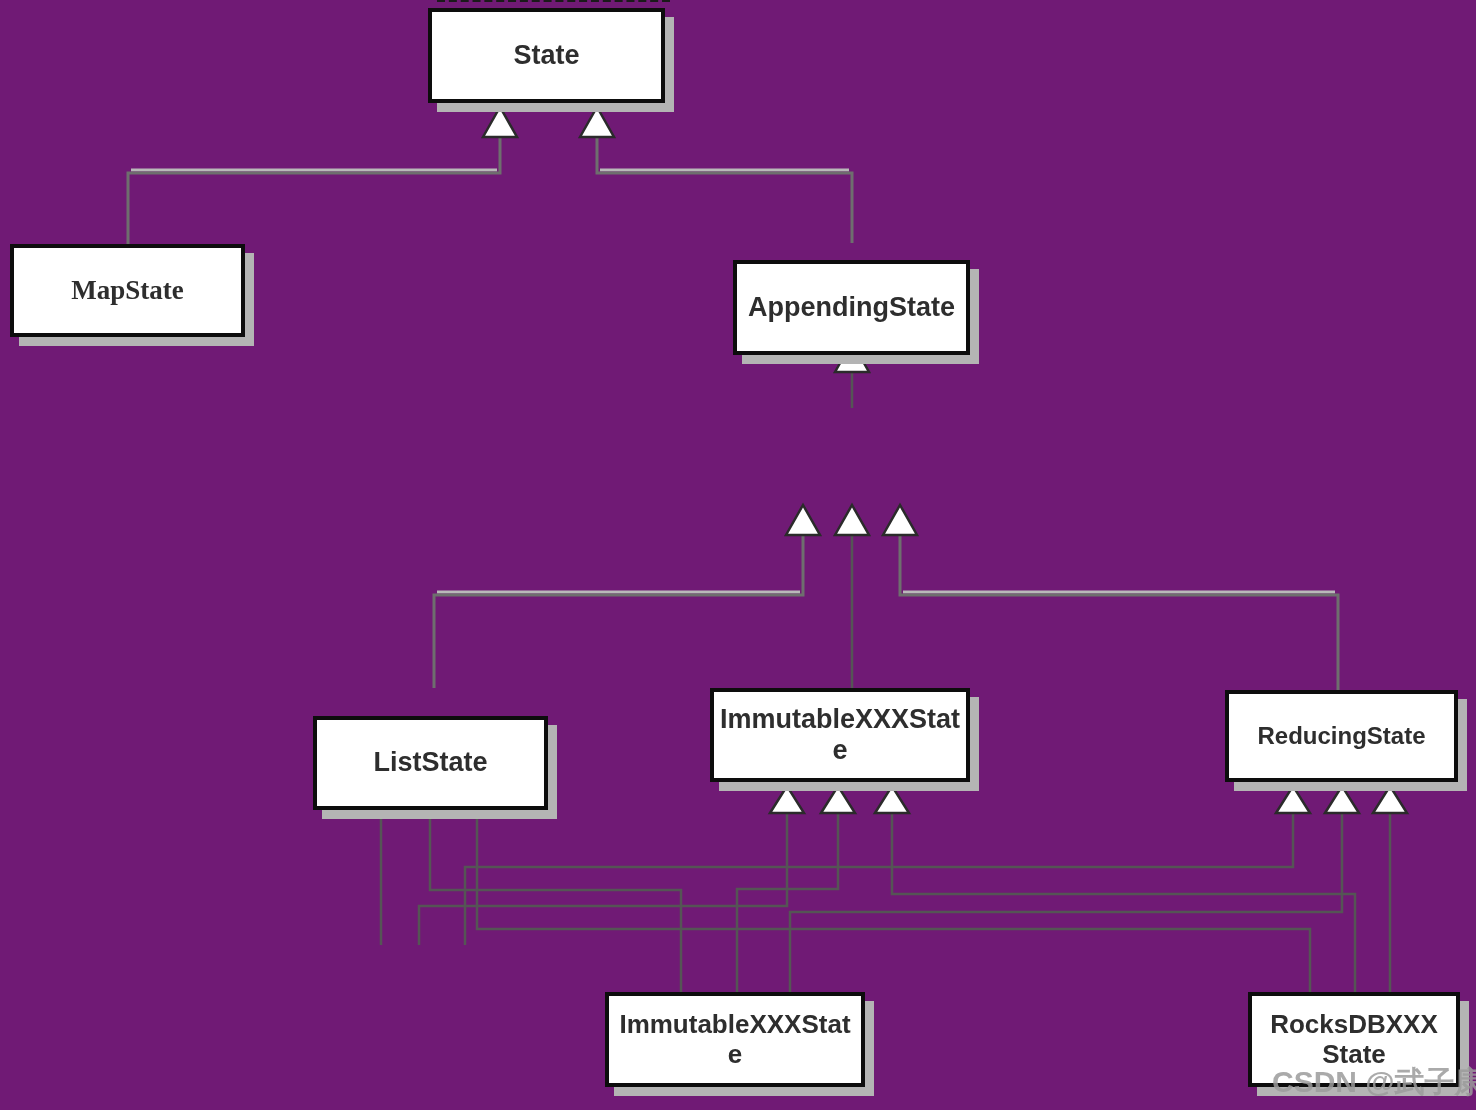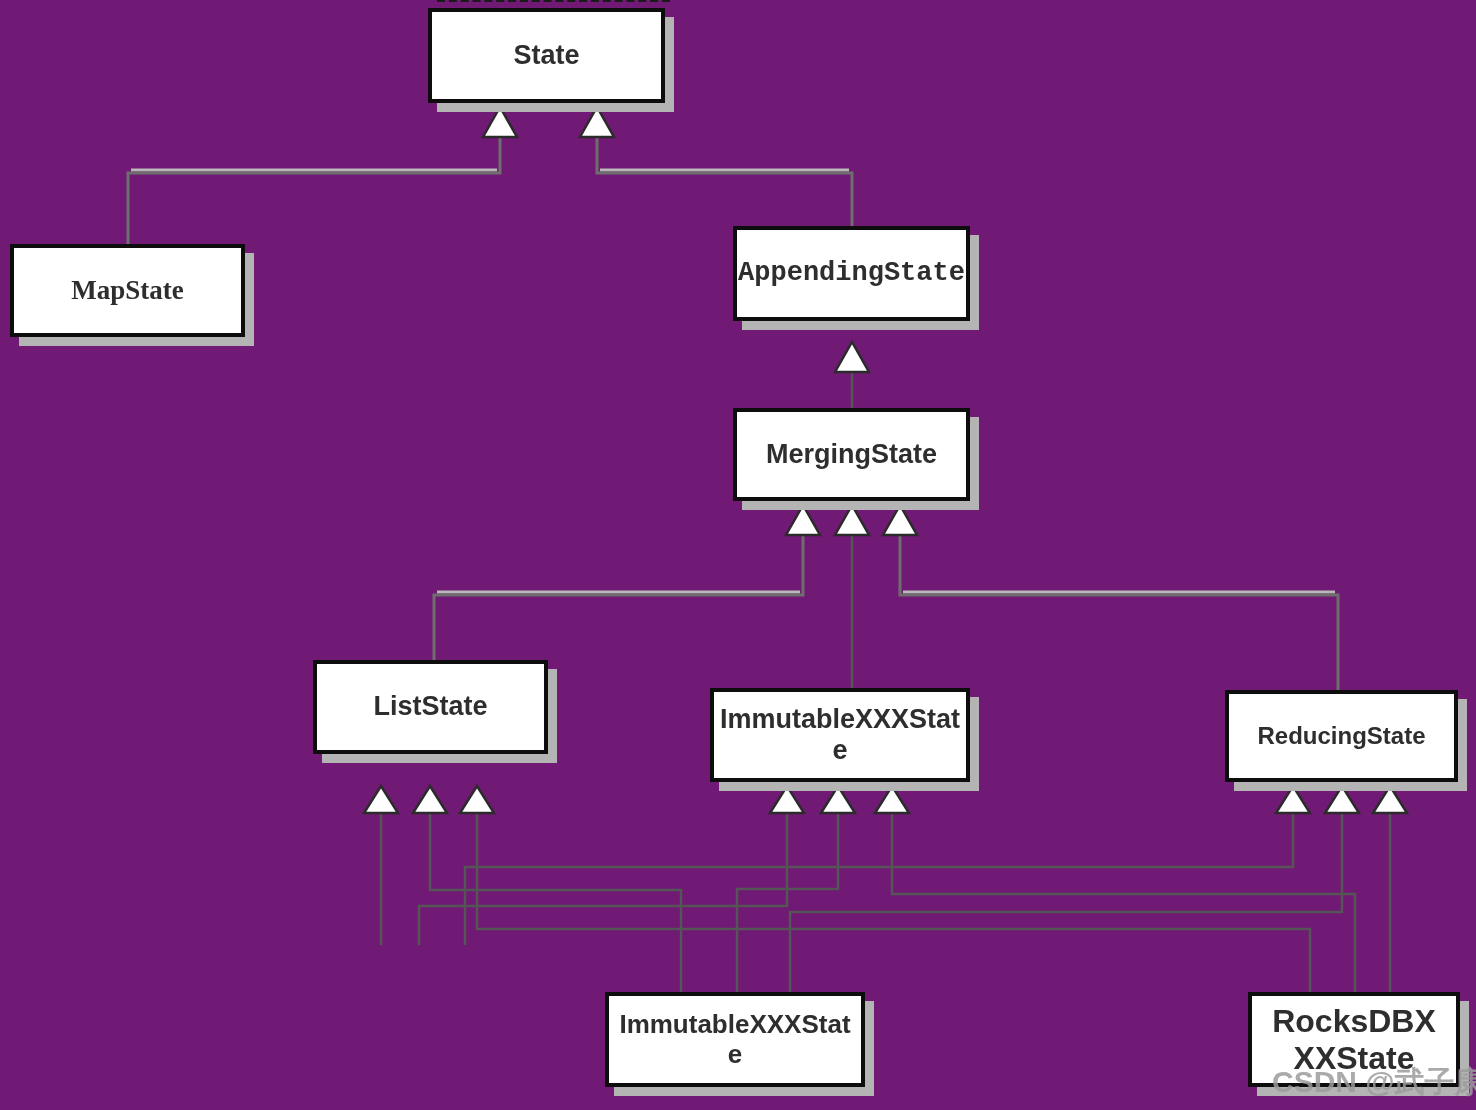--- a/index.html
+++ b/index.html
@@ -22,28 +22,28 @@
     font-weight:bold;
     font-size:27px;
     color:#2e2e2e;
     line-height:1.15;
     z-index:2;
     letter-spacing:0px;
   }
   .uml-box .lbl{overflow-wrap:anywhere;}
   .b-state    {left:428px;top:8px;  width:237px;height:95px;}
   .b-map      {left:10px; top:244px;width:235px;height:93px;font-family:Liberation Serif, serif;}
-  .b-appending{left:733px;top:226px;width:237px;height:95px;font-family:Liberation Mono, monospace;}
+  .b-appending{left:733px;top:260px;width:237px;height:95px;}
   .b-merging  {left:733px;top:408px;width:237px;height:93px;}
-  .b-list     {left:313px;top:660px;width:235px;height:94px;}
+  .b-list     {left:313px;top:716px;width:235px;height:94px;}
   .b-agg      {left:710px;top:688px;width:260px;height:94px;}
   .b-reducing {left:1225px;top:690px;width:233px;height:92px;font-size:24px;}
   .b-heap     {left:312px;top:945px;width:213px;height:95px;font-size:26px;}
   .b-immutable{left:605px;top:992px;width:260px;height:95px;font-size:26px;padding:8px 4px;}
-  .b-rocksdb  {left:1248px;top:992px;width:212px;height:95px;font-size:32px;padding:0 12px;align-items:center;}
+  .b-rocksdb  {left:1248px;top:992px;width:212px;height:95px;font-size:26px;padding:0 12px;align-items:center;}
   .edge{fill:none;stroke:#555555;stroke-width:2.5;}
   .edge-branch{fill:none;stroke:#6e6e6e;stroke-width:3;}
   .edge-shadow{fill:none;stroke:#b9b9b9;stroke-width:3;}
   .tri{fill:#ffffff;stroke:#2b2b2b;stroke-width:2.5;stroke-linejoin:miter;}
   .top-dashes{
     position:absolute;left:437px;top:-2px;width:233px;height:0;
     border-top:4px dashed #1a1a1a;z-index:2;
   }
   .watermark{
     position:absolute;left:1272px;top:1062px;
@@ -106,23 +106,20 @@
 
   <div class="uml-box b-state">
     <span class="lbl">State</span>
   </div>
   <div class="uml-box b-map">
     <span class="lbl">MapState</span>
   </div>
   <div class="uml-box b-appending">
     <span class="lbl">AppendingState</span>
   </div>
-  <div class="uml-box b-merging">
-    <span class="lbl">MergingState</span>
-  </div>
   <div class="uml-box b-list">
     <span class="lbl">ListState</span>
   </div>
   <div class="uml-box b-agg">
     <span class="lbl">ImmutableXXXState</span>
   </div>
   <div class="uml-box b-reducing">
     <span class="lbl">ReducingState</span>
   </div>
   <div class="uml-box b-immutable">

